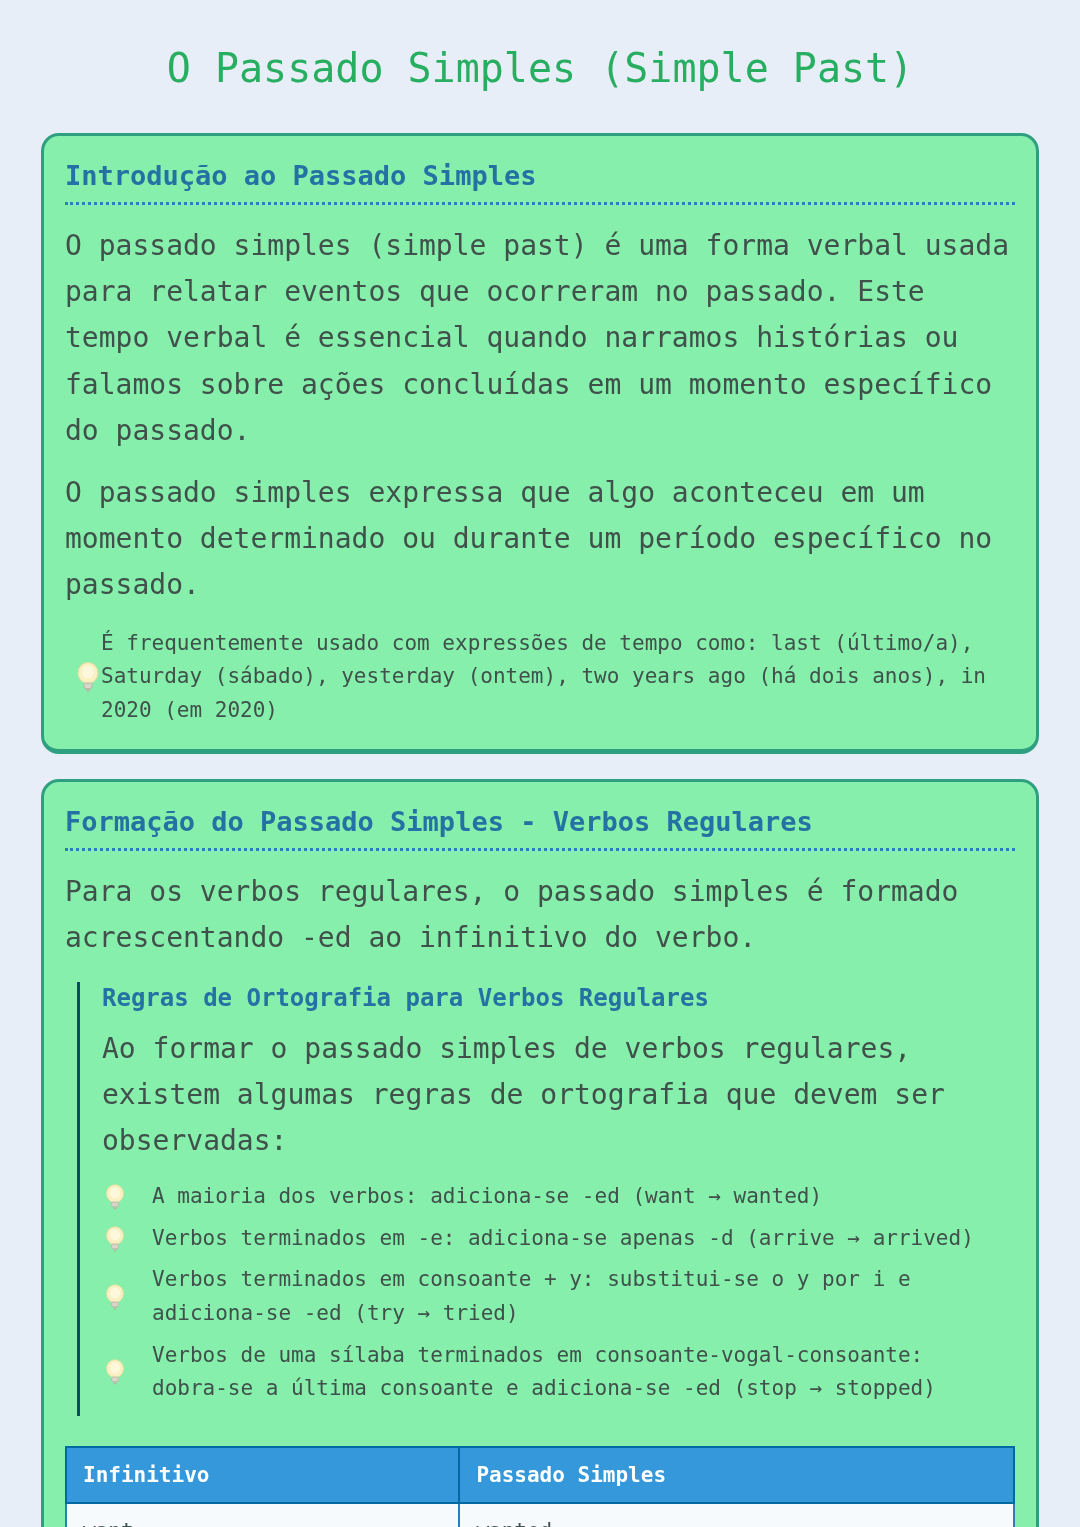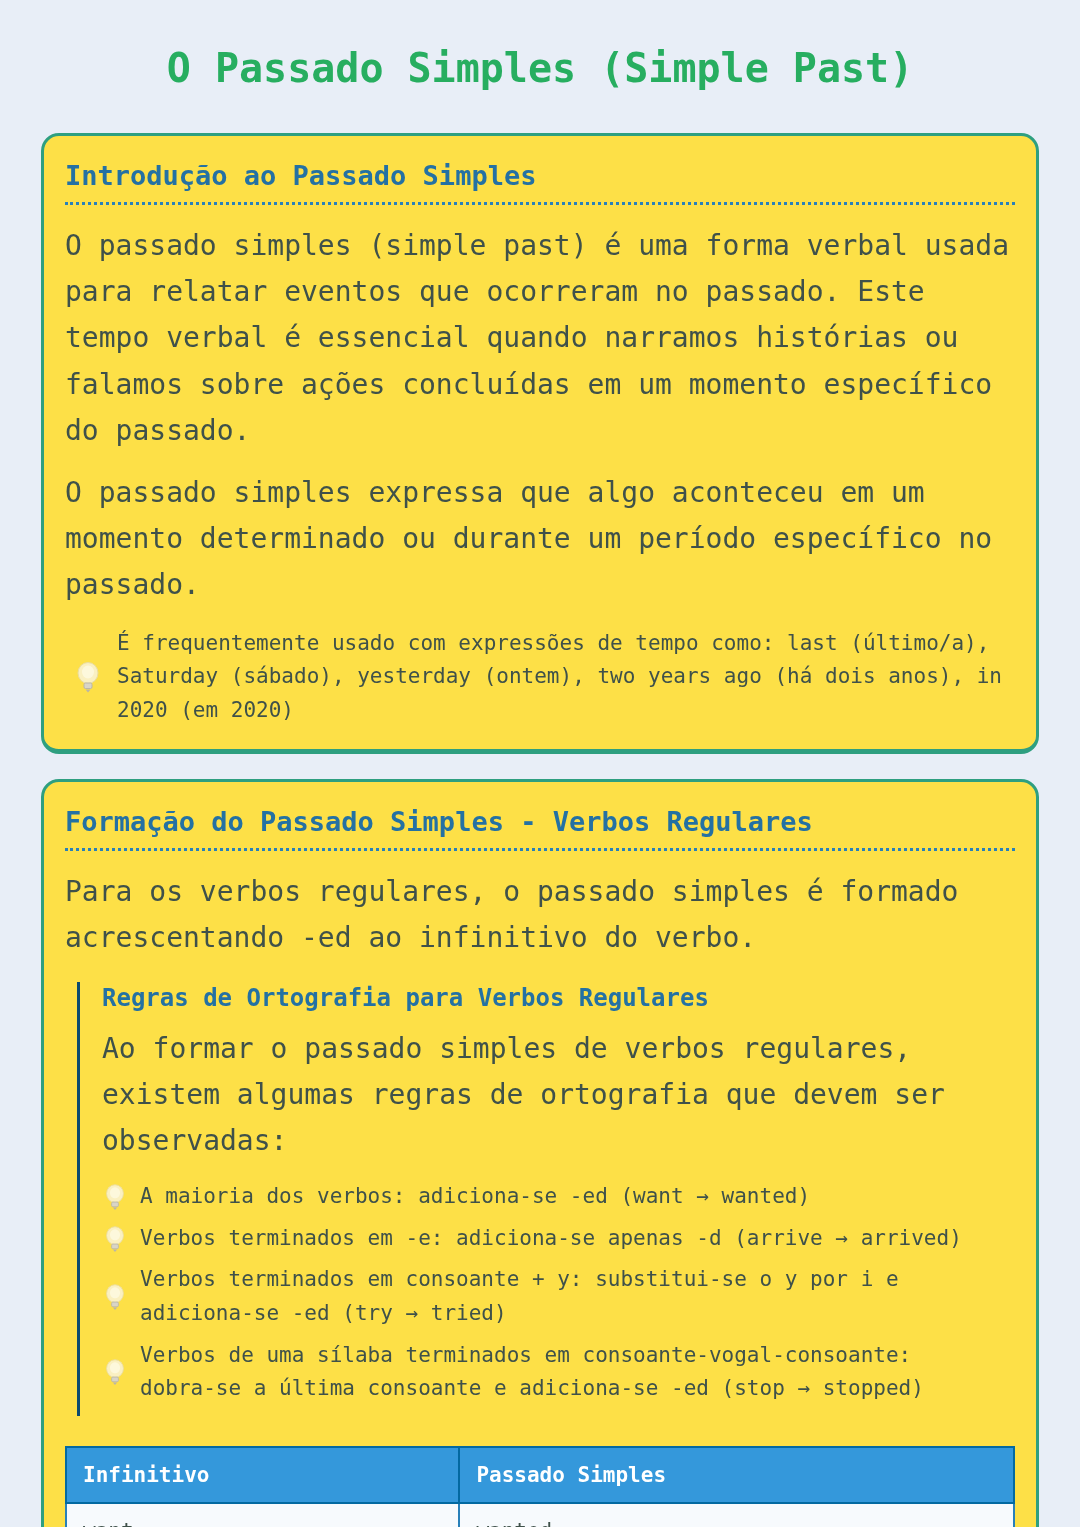--- a/index.html
+++ b/index.html
@@ -14,28 +14,28 @@
 
   .page {
     width: 1080px;
     height: 1527px;
     padding: 45px 41px 0 41px;
   }
 
   h1.page-title {
     text-align: center;
     font-size: 40px;
-    font-weight: bold;
+    font-weight: normal;
     color: #27ae60;
     margin-bottom: 42px;
     letter-spacing: 0;
   }
 
   section.card {
-    background: #fde047;
+    background: #86efac;
     border: 3px solid #2e9f80;
     border-bottom-width: 5px;
     border-radius: 18px;
     padding: 24px 21px 22px 21px;
     margin-bottom: 25px;
   }
 
   h2.section-heading {
     font-size: 27px;
     font-weight: bold;
@@ -48,21 +48,21 @@
   p.body-text {
     font-size: 28px;
     line-height: 1.65;
     color: #3f514a;
     margin-bottom: 16px;
   }
 
   .tip {
     display: flex;
     align-items: center;
-    gap: 16px;
+    gap: 0;
     padding: 2px 12px 0 10px;
     margin-top: 4px;
   }
   .tip p {
     font-size: 21px;
     line-height: 1.6;
     color: #3f514a;
   }
 
   .bulb {
@@ -85,21 +85,21 @@
     margin-bottom: 14px;
   }
 
   ul.rules {
     list-style: none;
     margin-top: 6px;
   }
   ul.rules li {
     display: flex;
     align-items: center;
-    gap: 12px;
+    gap: 24px;
     margin-bottom: 8px;
   }
   ul.rules li span.rule-text {
     font-size: 21px;
     line-height: 1.6;
     color: #3f514a;
   }
 
   table.verbs-table {
     width: 100%;

